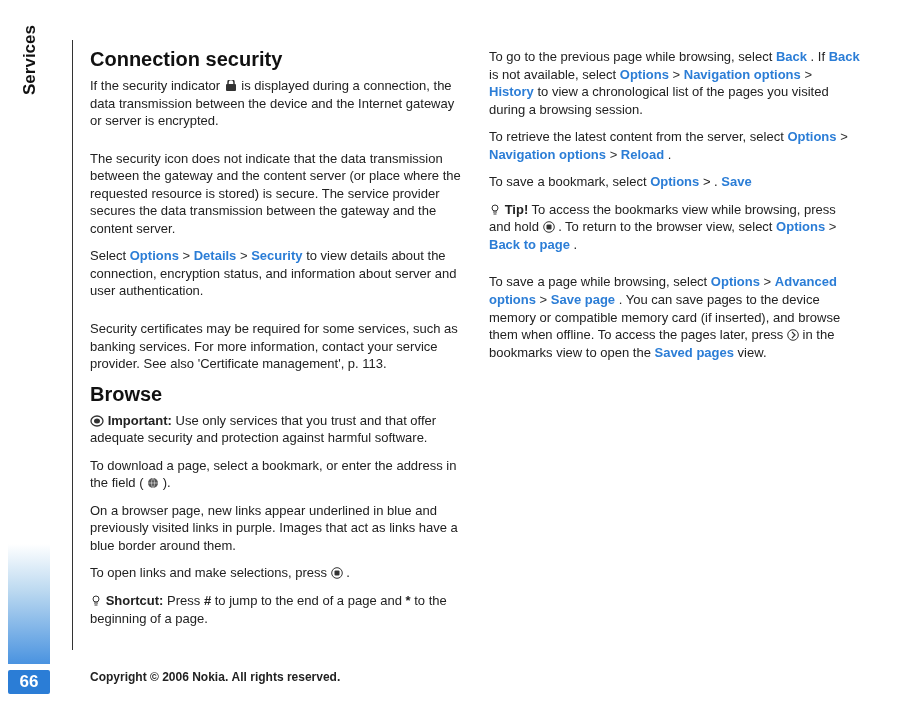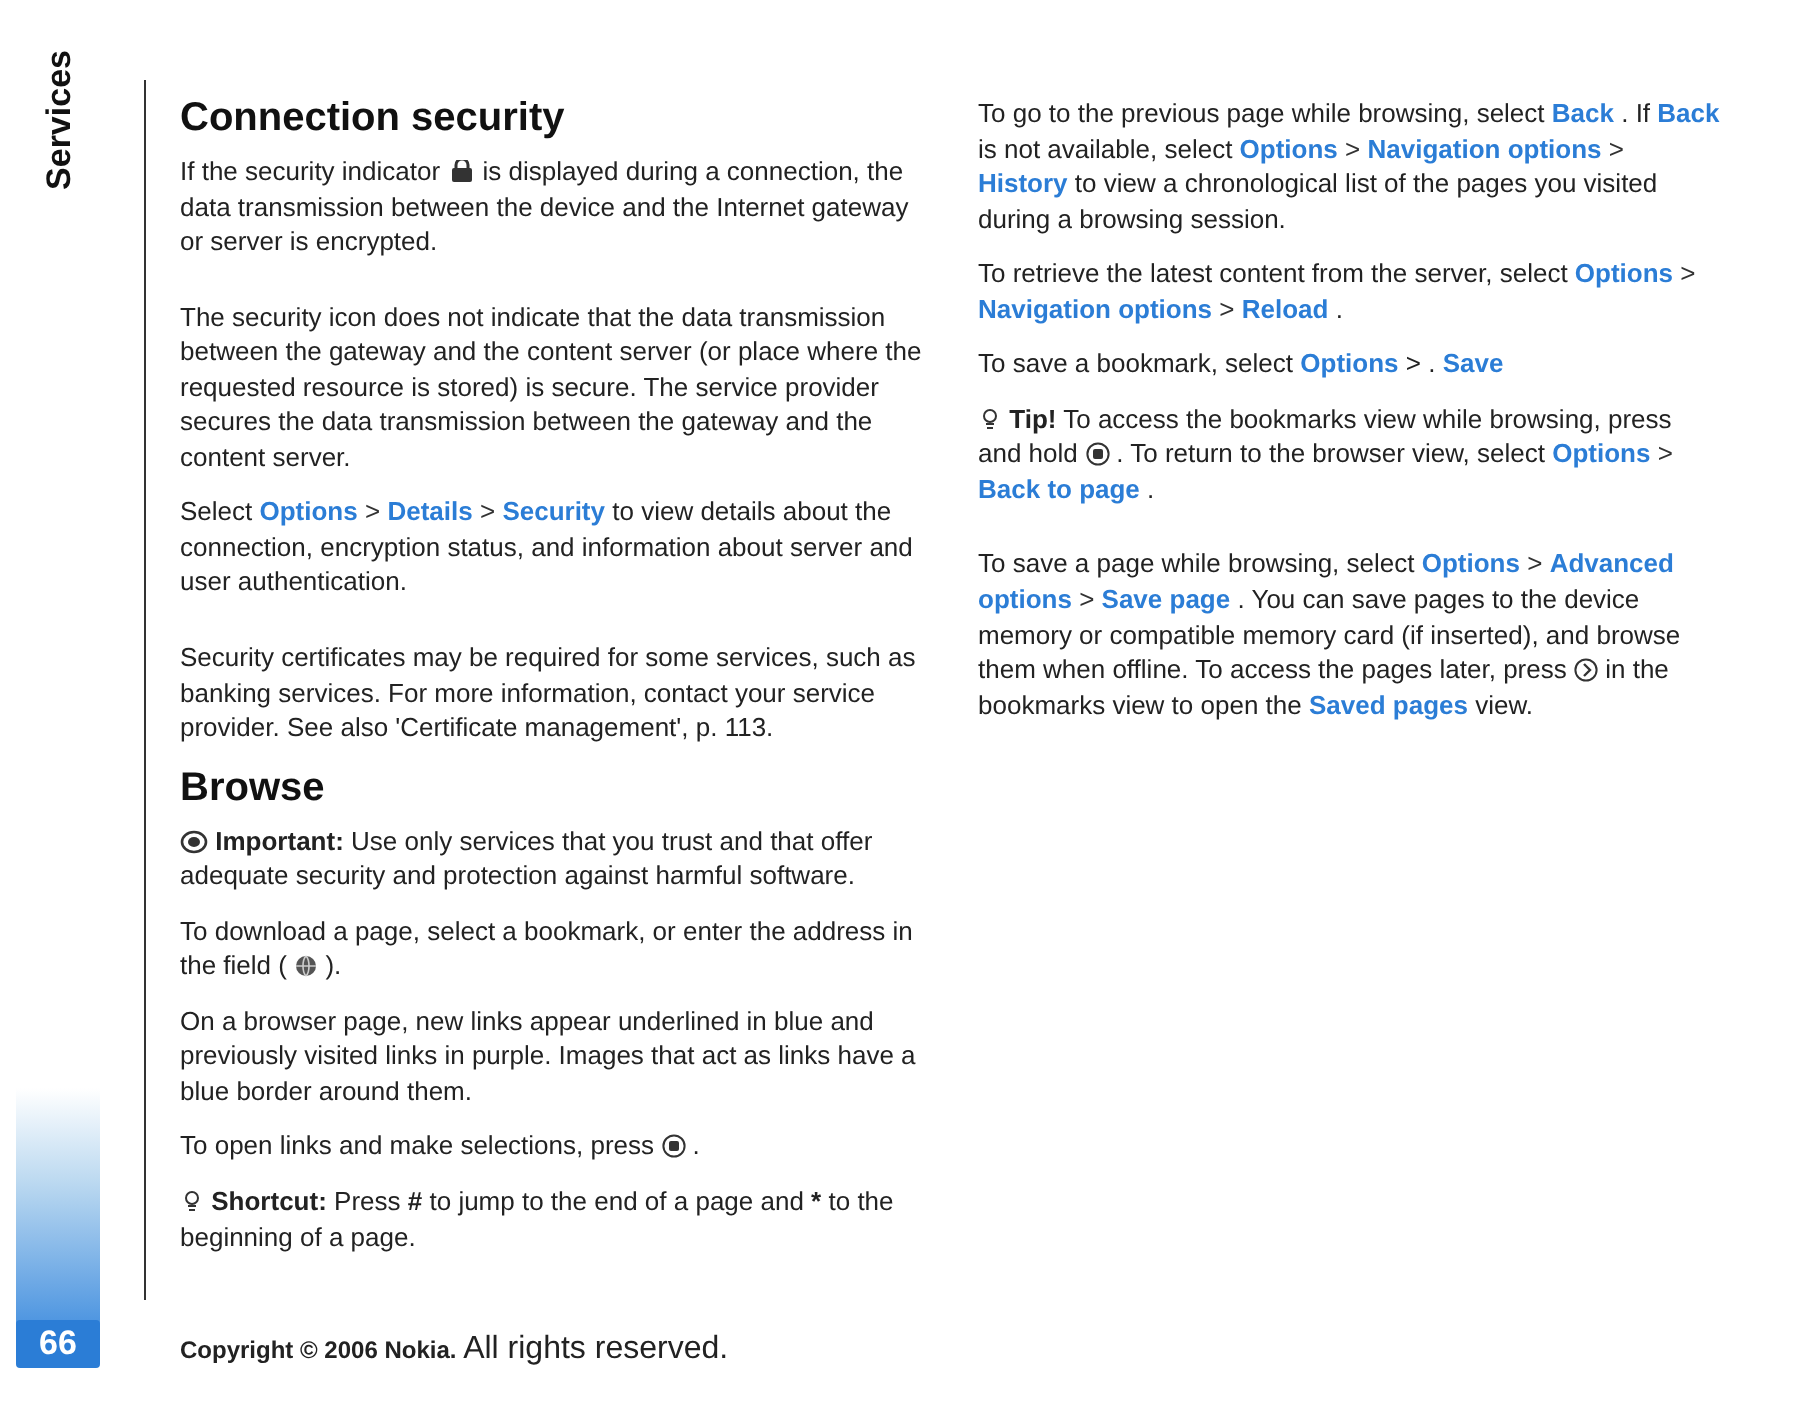--- a/index.html
+++ b/index.html
@@ -14,21 +14,21 @@
   }
   .left-rail {
     position: absolute;
     left: 0; top: 0;
     width: 55px;
     height: 706px;
   }
   .page-num-box {
     position: absolute;
     left: 8px;
-    bottom: 22px;
+    bottom: 12px;
     width: 42px;
     height: 24px;
     background: #2b7dd6;
     color: #fff;
     font-weight: bold;
     font-size: 17px;
     display: flex;
     align-items: center;
     justify-content: center;
     border-radius: 2px;
@@ -92,21 +92,21 @@
   }
   .icon svg { display: block; }
   .footer {
     position: absolute;
     left: 90px;
     bottom: 22px;
     font-size: 12px;
     color: #222;
   }
   .footer .brand { font-weight: bold; }
-  .footer .rights { font-size: 16px; }
+  .footer .rights { font-size: 12px; font-weight: bold; }
 </style>
 </head>
 <body>
 
 <div class="left-rail">
   <div class="side-label">Services</div>
   <div class="left-fade"></div>
   <div class="page-num-box">66</div>
 </div>
 

